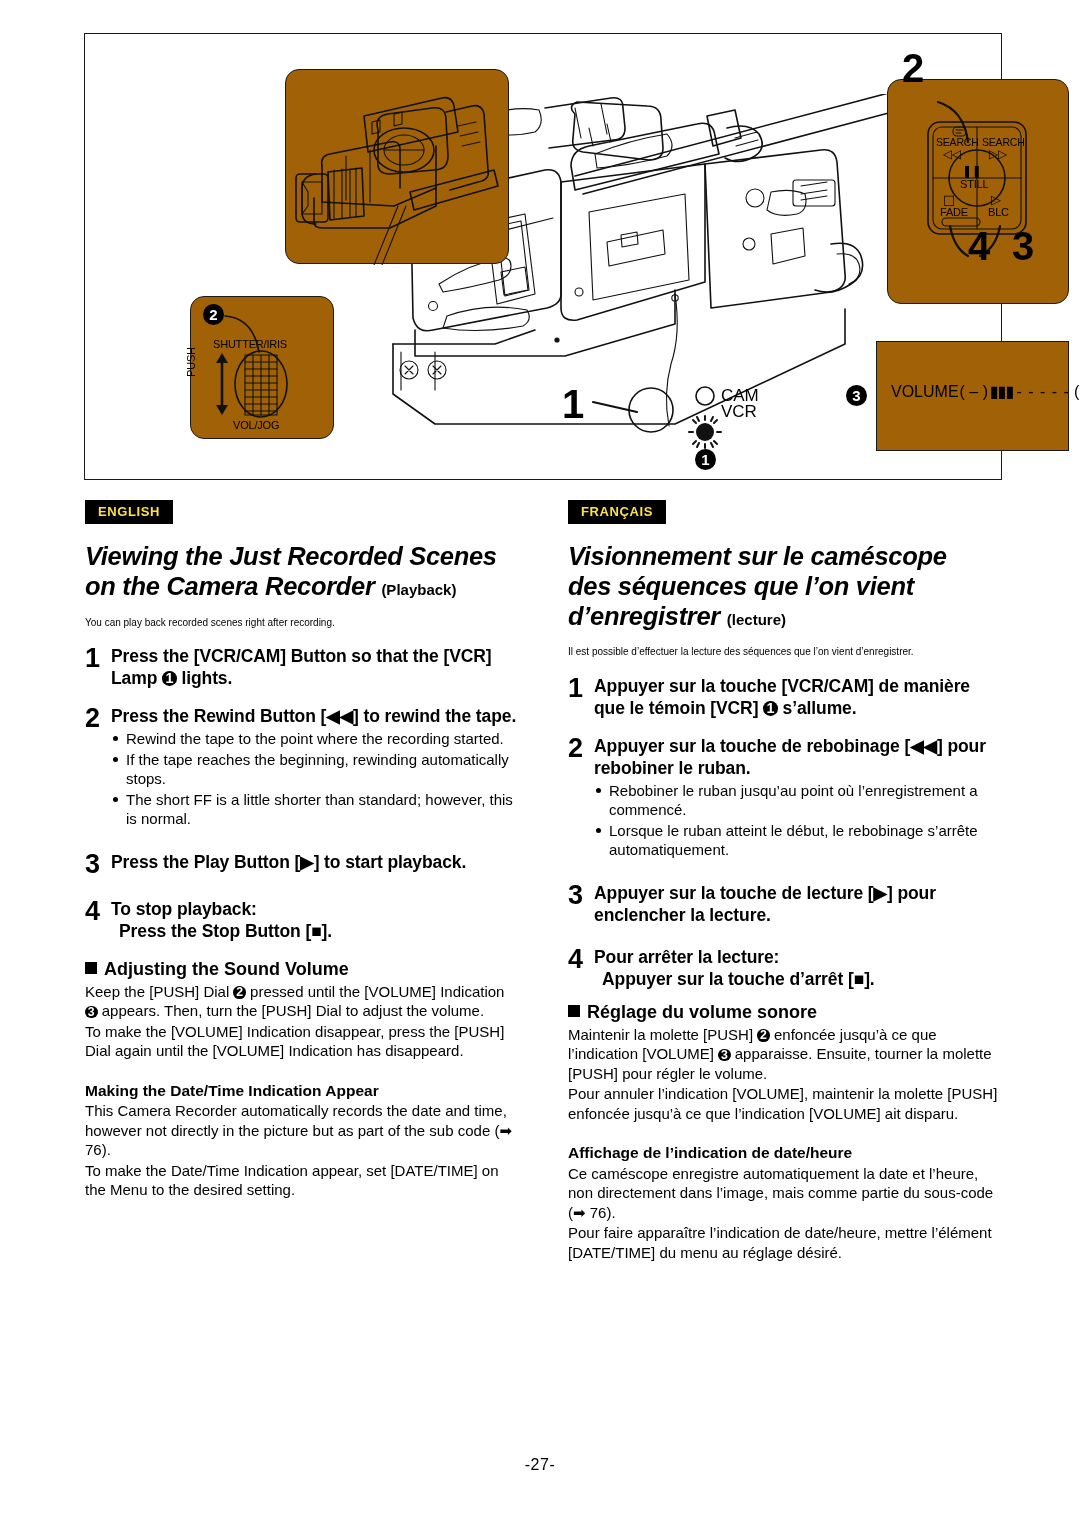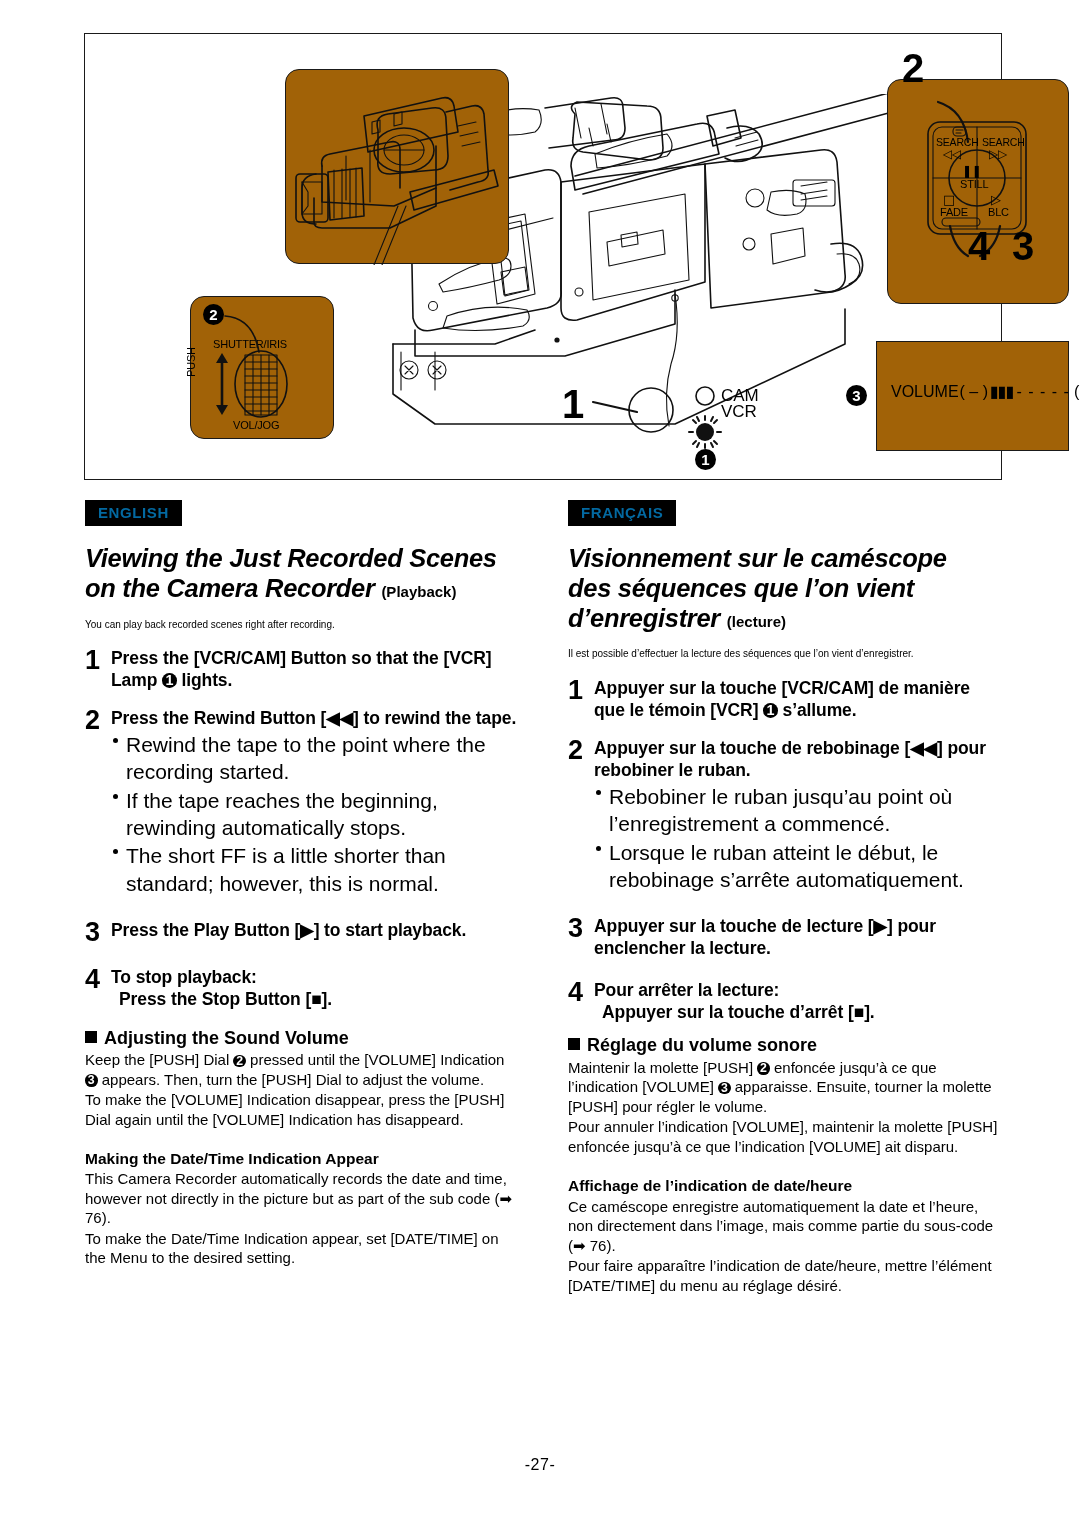--- a/index.html
+++ b/index.html
@@ -125,23 +125,23 @@
     position: absolute;
     top: 500px;
     width: 432px;
   }
   .col-en { left: 85px; }
   .col-fr { left: 568px; }
 
   .lang-tag {
     display: inline-block;
     background: #000;
-    color: #0369a1;
-    font-weight: bold;
-    font-size: 15px;
+    color: #fde047;
+    font-weight: bold;
+    font-size: 13px;
     letter-spacing: 0.6px;
     padding: 4px 13px 5px 13px;
   }
 
   h1.title {
     font-size: 25.5px;
     font-weight: bold;
     font-style: italic;
     line-height: 1.17;
     margin: 18px 0 0 0;
@@ -180,21 +180,21 @@
   }
 
   ul.bullets {
     list-style: none;
     margin: 2px 0 0 0;
     padding: 0;
   }
   ul.bullets li {
     position: relative;
     padding-left: 15px;
-    font-size: 21px;
+    font-size: 15px;
     line-height: 1.3;
     margin-top: 1px;
   }
   ul.bullets li::before {
     content: "";
     position: absolute;
     left: 2px;
     top: 7px;
     width: 5px;
     height: 5px;

